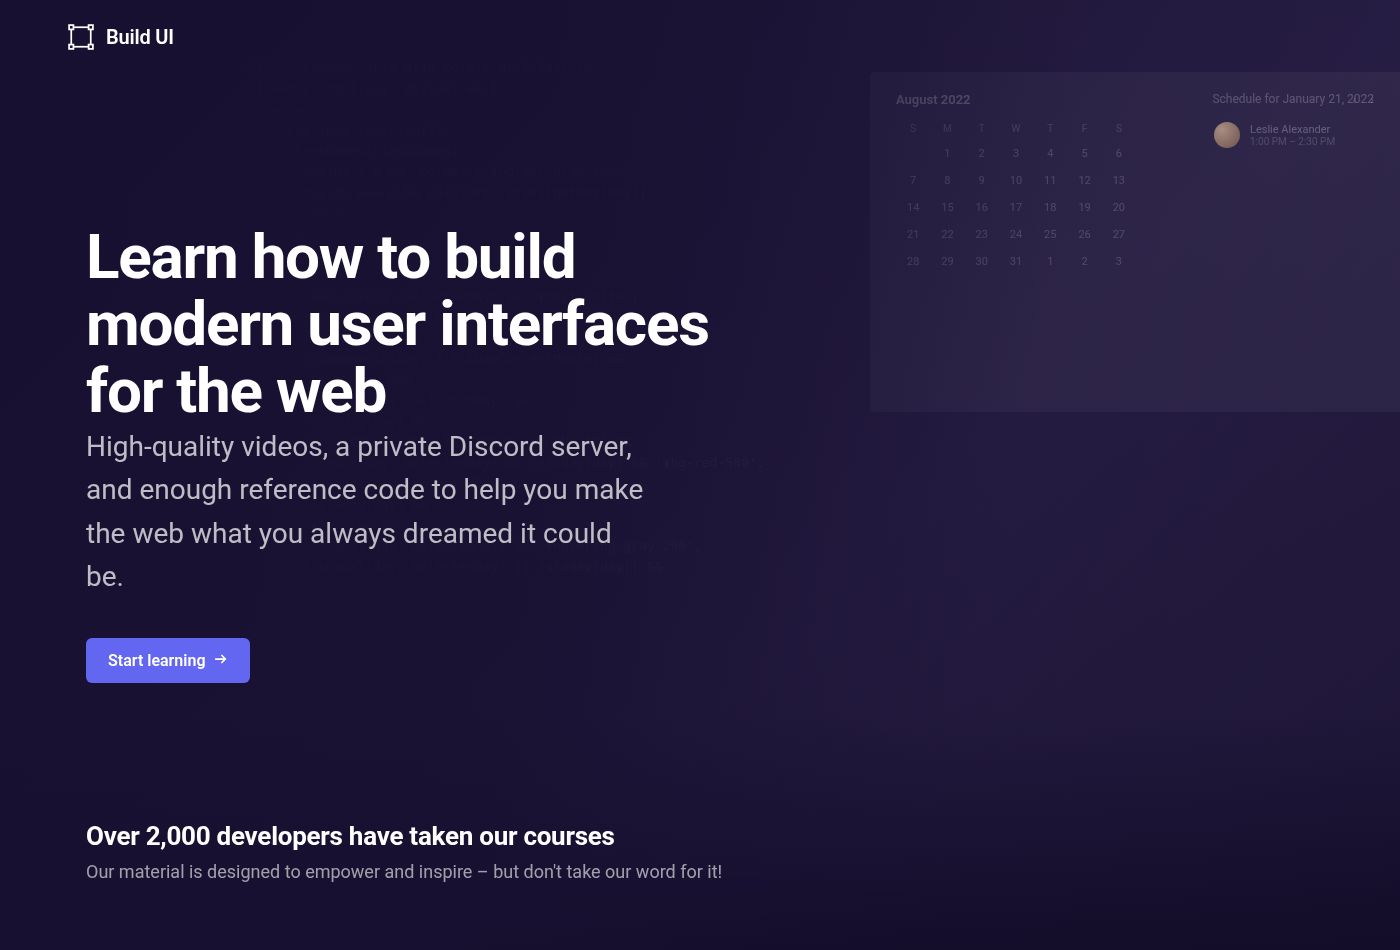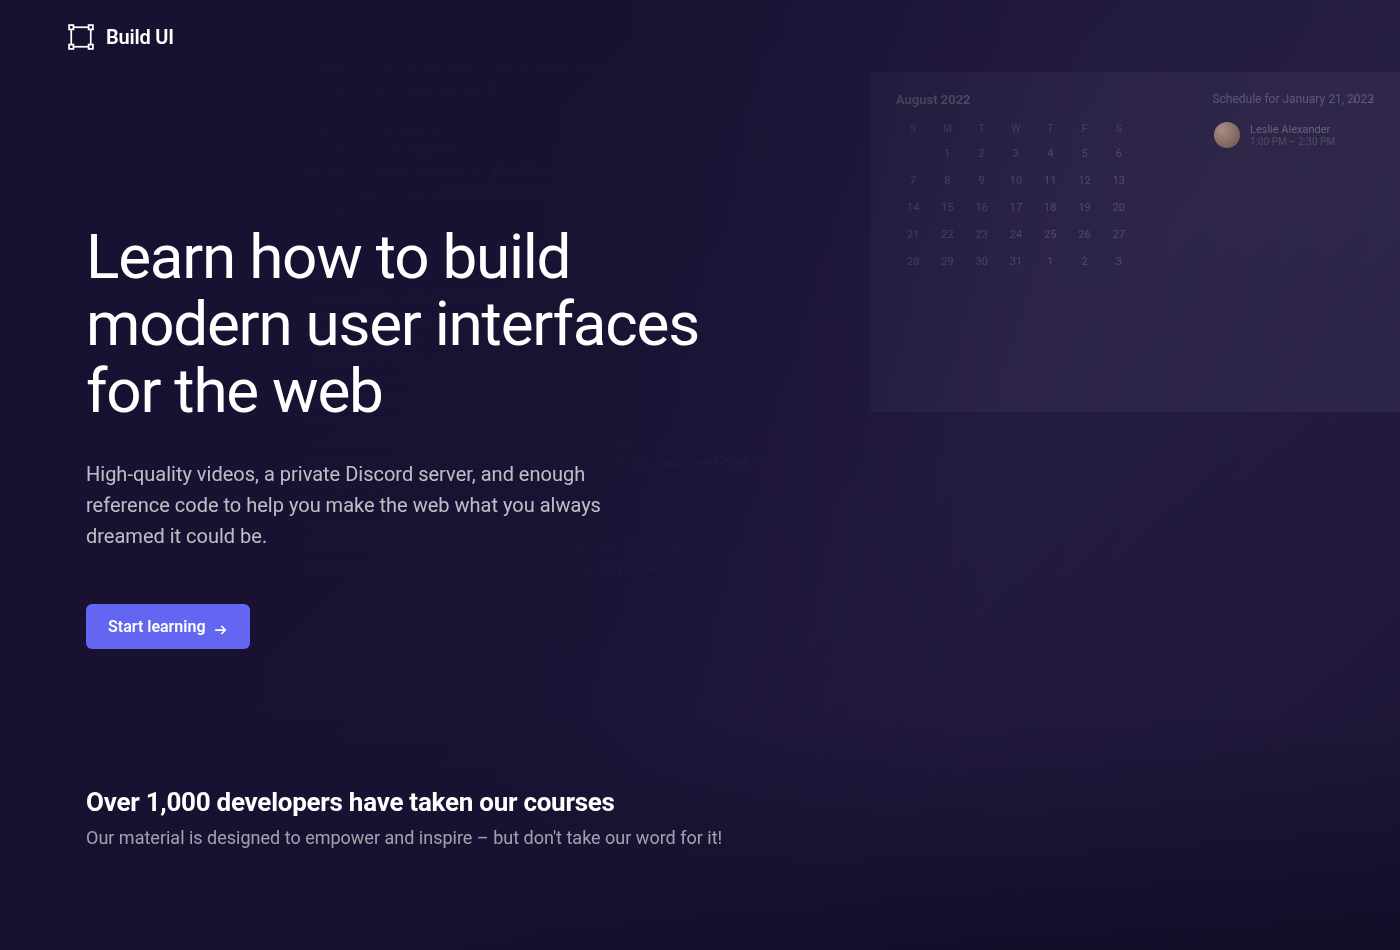--- a/index.html
+++ b/index.html
@@ -136,35 +136,34 @@
 
   
   .hero {
     position: relative;
     z-index: 10;
     padding: 150px 86px 0;
     max-width: 840px;
   }
   .hero h1 {
     font-size: 62px;
-    font-weight: 400;
+    font-weight: 700;
     line-height: 1.08;
     letter-spacing: -0.02em;
-    margin-bottom: 34px;
   }
   .hero p {
-    font-size: 20px;
+    font-size: 28px;
     line-height: 1.55;
     color: rgba(255,255,255,0.72);
     max-width: 560px;
-    margin-bottom: 52px;
+    margin-bottom: 40px;
   }
   .btn-primary {
     display: inline-flex;
-    align-items: flex-end;
+    align-items: flex-start;
     gap: 9px;
     background: #6366f1;
     color: #fff;
     padding: 13px 22px;
     border-radius: 6px;
     font-size: 16px;
     font-weight: 600;
     cursor: pointer;
   }
   .arrow-icon { width: 14px; height: 14px; }
@@ -301,15 +300,15 @@
     <span>Start learning</span>
     <span class="arrow-icon">
       <svg viewBox="0 0 16 16" fill="none" stroke="white" stroke-width="2" stroke-linecap="round" stroke-linejoin="round">
         <path d="M2 8h11M9 4l4 4-4 4"></path>
       </svg>
     </span>
   </span>
 </section>
 
 <section class="social">
-  <h2>Over 1,000 developers have taken our courses</h2>
+  <h2>Over 2,000 developers have taken our courses</h2>
   <p>Our material is designed to empower and inspire – but don't take our word for it!</p>
 </section>
 
 </body></html>

